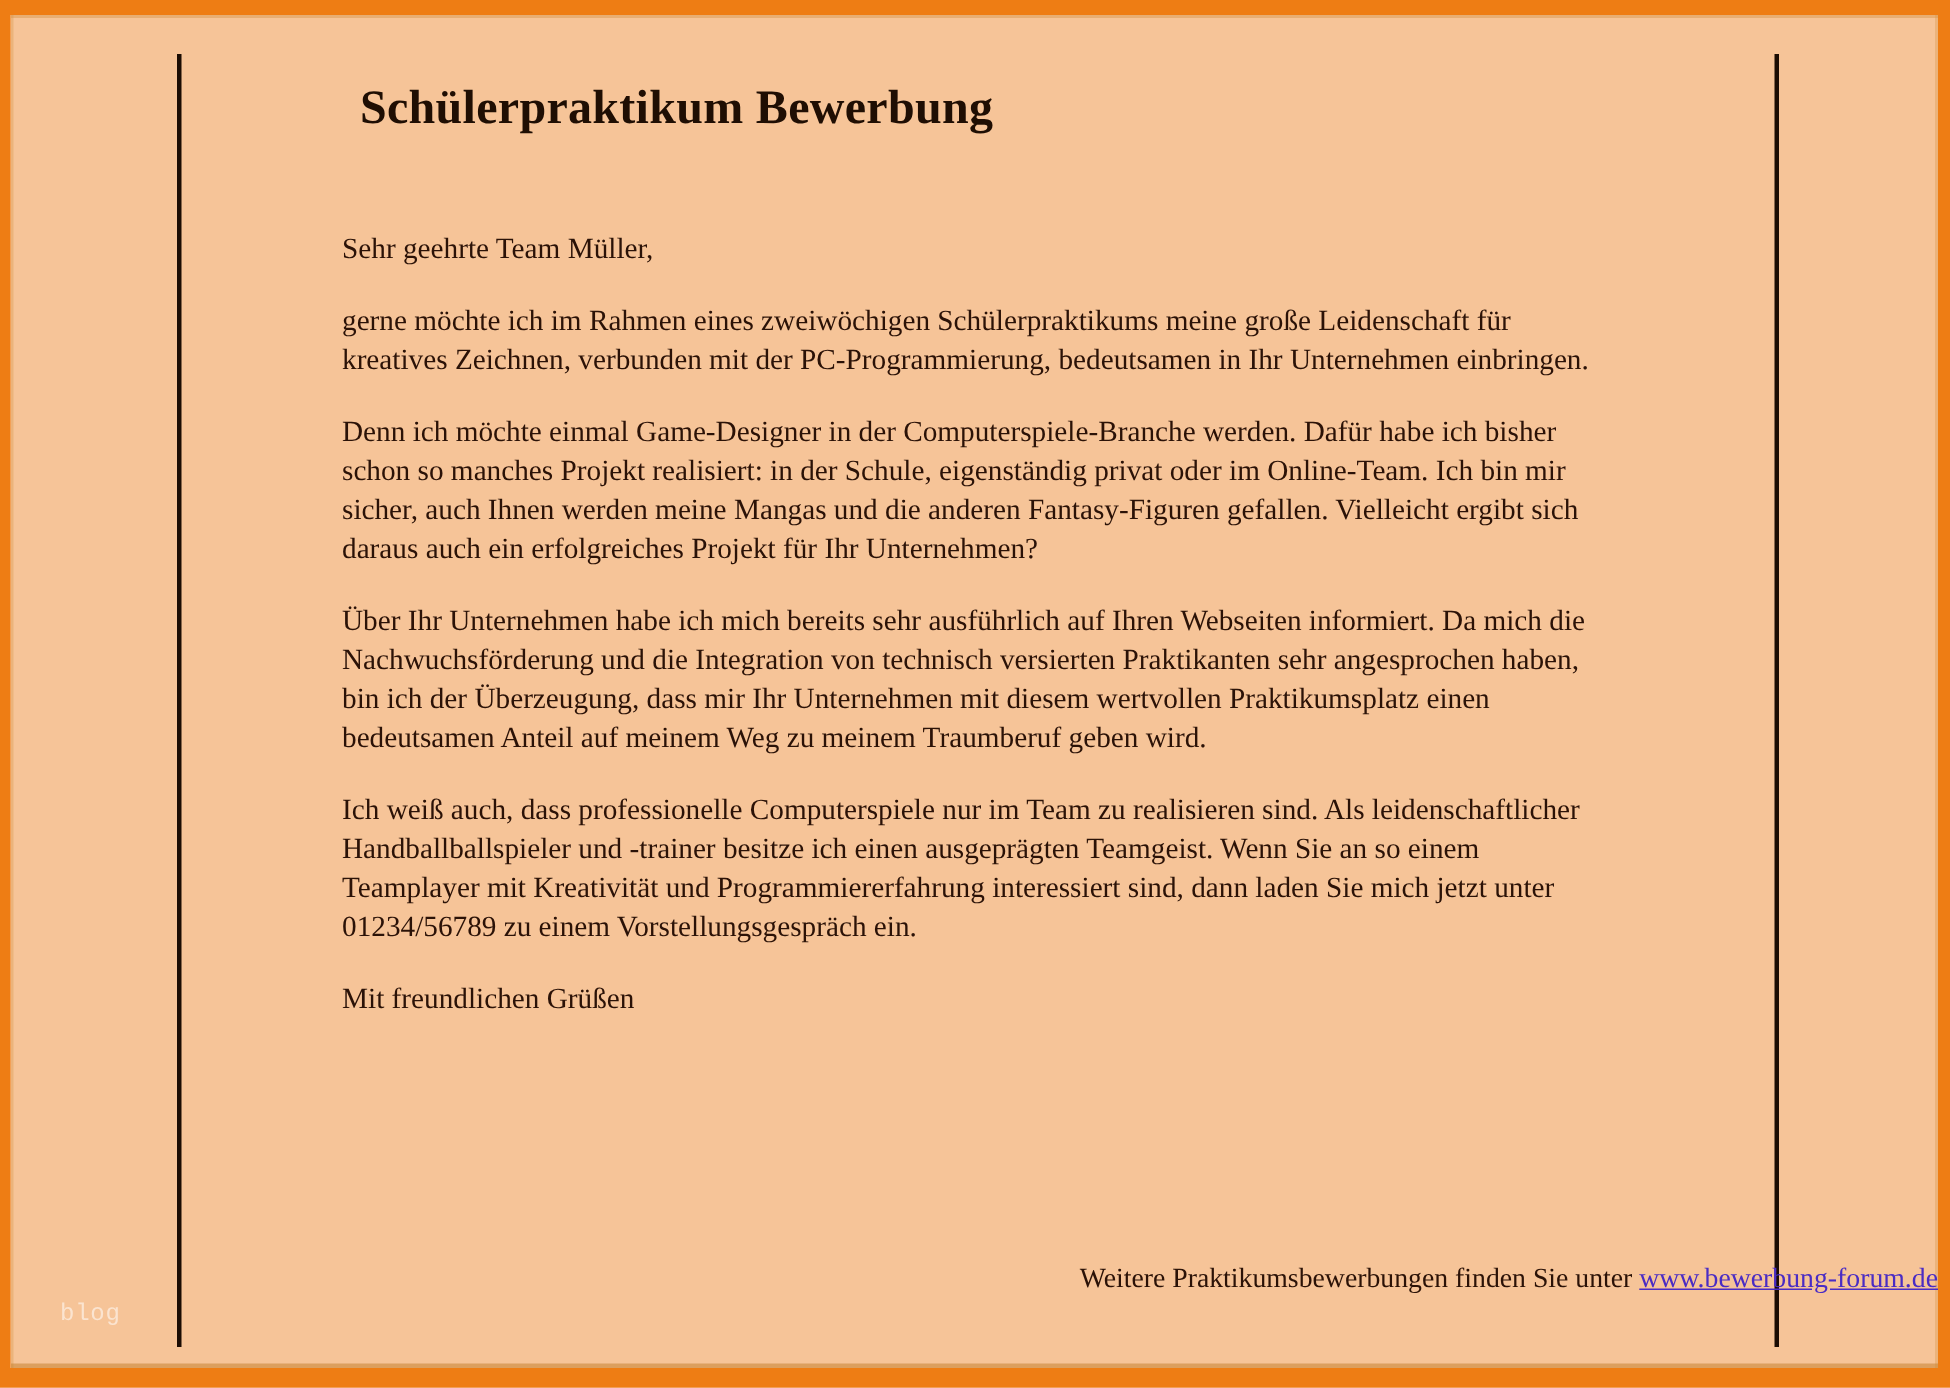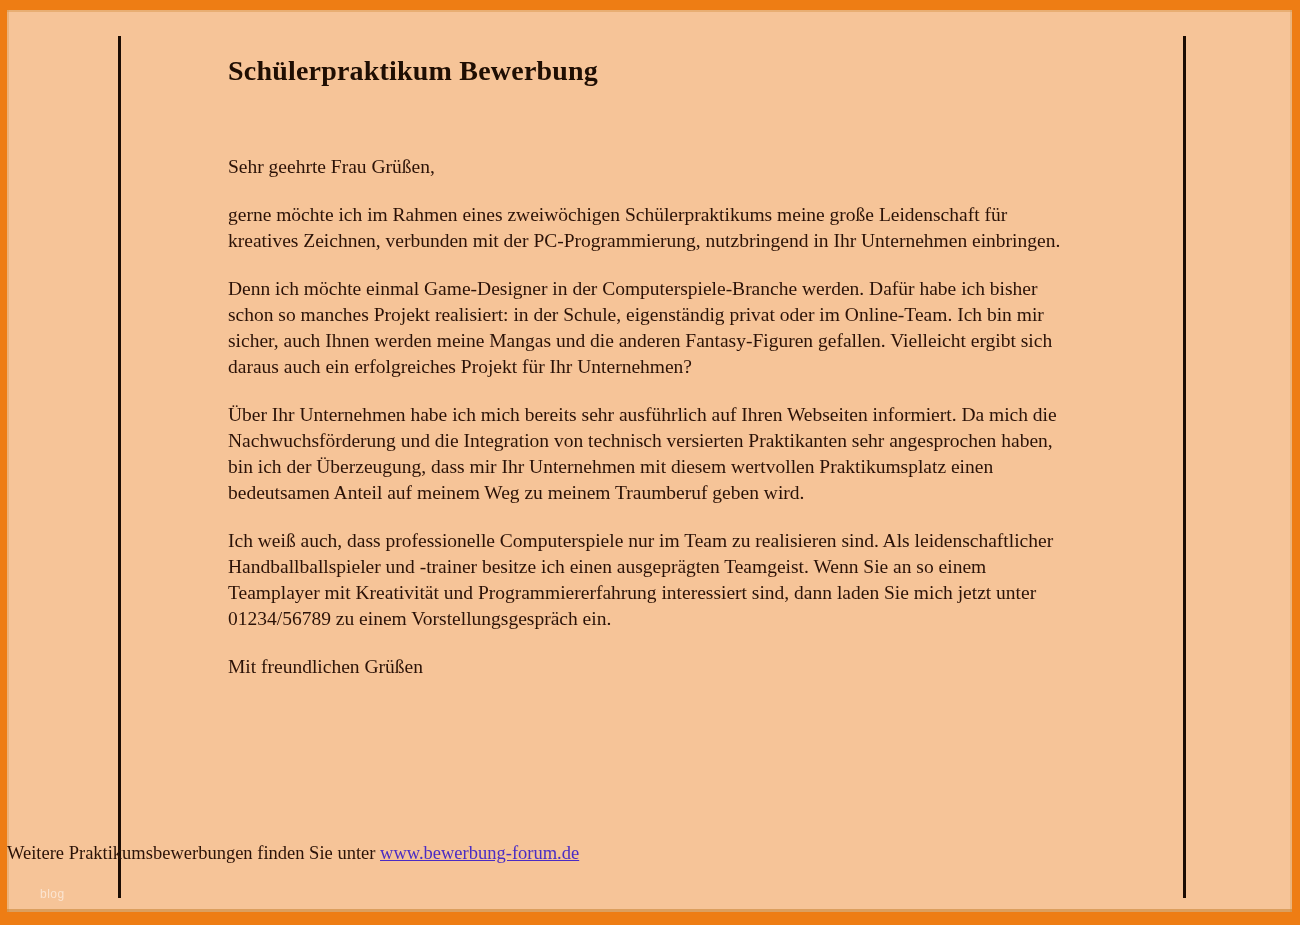--- a/index.html
+++ b/index.html
@@ -37,73 +37,72 @@
   .rule-left  { left: 111px; }
   .rule-right { left: 1176px; }
   .content {
     position: absolute;
     left: 221px;
     top: 46px;
     width: 852px;
     color: #2b1207;
   }
   .content h1 {
-    font-size: 28px;
+    font-size: 32px;
     line-height: 30px;
     font-weight: bold;
-    margin: 0 0 68px 0;
+    margin: 0 0 68px 12px;
     color: #1f0e03;
     letter-spacing: 0.2px;
   }
   .content p {
     font-size: 19.5px;
     line-height: 26px;
     margin: 0 0 22px 0;
   }
   .content p.closing {
     margin-top: 20px;
   }
   .footer {
     position: absolute;
     left: 0;
     right: 0;
     top: 831px;
-    text-align: left;
+    text-align: right;
     font-size: 18.5px;
     line-height: 24px;
     color: #2b1207;
   }
   .footer .link {
     color: #4a2cc4;
     text-decoration: underline;
     cursor: pointer;
   }
   .watermark {
     position: absolute;
     left: 33px;
     top: 857px;
-    font-family: Liberation Sans, sans-serif;
-    font-size: 12px;
+    font-family: Liberation Mono, monospace;
+    font-size: 16px;
     color: rgba(255, 255, 255, 0.55);
     letter-spacing: 0.5px;
-    margin-top: 20px;
   }
 </style>
 </head>
 <body>
 
 <div class="paper">
 
   <div class="rule rule-left"></div>
   <div class="rule rule-right"></div>
 
   <div class="content">
     <h1>Schülerpraktikum Bewerbung</h1>
-    <p>Sehr geehrte Frau Grüßen,</p>
-    <p>gerne möchte ich im Rahmen eines zweiwöchigen Schülerpraktikums meine große Leidenschaft für kreatives Zeichnen, verbunden mit der PC-Programmierung, nutzbringend in Ihr Unternehmen einbringen.</p>
+    <p>Sehr geehrte Team Müller,</p>
+    <p>gerne möchte ich im Rahmen eines zweiwöchigen Schülerpraktikums meine große Leidenschaft für kreatives Zeichnen, verbunden mit der PC-Programmierung, bedeutsamen in Ihr Unternehmen einbringen.</p>
     <p>Denn ich möchte einmal Game-Designer in der Computerspiele-Branche werden. Dafür habe ich bisher schon so manches Projekt realisiert: in der Schule, eigenständig privat oder im Online-Team. Ich bin mir sicher, auch Ihnen werden meine Mangas und die anderen Fantasy-Figuren gefallen. Vielleicht ergibt sich daraus auch ein erfolgreiches Projekt für Ihr Unternehmen?</p>
     <p>Über Ihr Unternehmen habe ich mich bereits sehr ausführlich auf Ihren Webseiten informiert. Da mich die Nachwuchsförderung und die Integration von technisch versierten Praktikanten sehr angesprochen haben, bin ich der Überzeugung, dass mir Ihr Unternehmen mit diesem wertvollen Praktikumsplatz einen bedeutsamen Anteil auf meinem Weg zu meinem Traumberuf geben wird.</p>
     <p>Ich weiß auch, dass professionelle Computerspiele nur im Team zu realisieren sind. Als leidenschaftlicher Handballballspieler und -trainer besitze ich einen ausgeprägten Teamgeist. Wenn Sie an so einem Teamplayer mit Kreativität und Programmiererfahrung interessiert sind, dann laden Sie mich jetzt unter 01234/56789 zu einem Vorstellungsgespräch ein.</p>
     <p class="closing">Mit freundlichen Grüßen</p>
   </div>
 
   <div class="footer">
     <span>Weitere Praktikumsbewerbungen finden Sie unter </span><span class="link">www.bewerbung-forum.de</span>
   </div>
 

